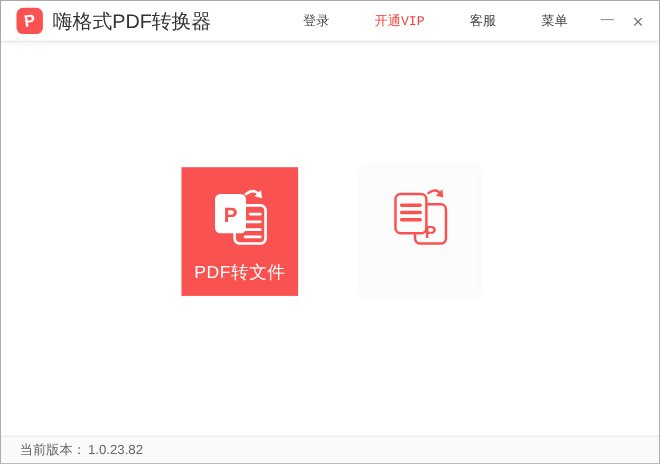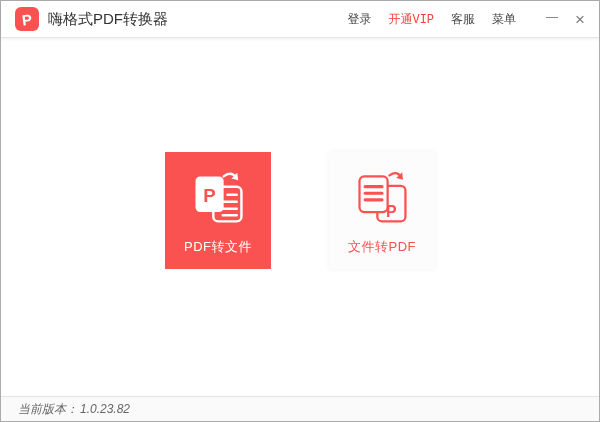--- a/index.html
+++ b/index.html
@@ -14,58 +14,58 @@
     display:flex;flex-direction:column;position:relative;}
 
   
   .titlebar{height:37px;flex:0 0 37px;display:flex;align-items:center;
     padding-left:14px;background:#fff;border-bottom:1px solid #E5E5E5;
     box-shadow:0 1px 3px rgba(0,0,0,.07);position:relative;z-index:2;}
   .logo{width:24px;height:24px;border-radius:6px;background:var(--accent);
     display:flex;align-items:center;justify-content:center;flex:0 0 24px;}
   .logo span{color:#fff;font-weight:700;font-size:15px;transform:rotate(-8deg);
     line-height:1;}
-  .app-title{margin-left:9px;font-size:15px;color:var(--title-text);}
+  .app-title{margin-left:9px;font-size:18px;color:var(--title-text);}
   .tb-menu{margin-left:auto;display:flex;align-items:center;gap:17px;
     font-size:12px;color:var(--menu-text);}
-  .tb-menu a{cursor:pointer;text-decoration:none;color:inherit;}
+  .tb-menu a{cursor:pointer;text-decoration:none;color:inherit;margin-left:24px;}
   .tb-menu a.vip{color:var(--vip);font-family:Liberation Mono, monospace;}
   .win-controls{display:flex;align-items:center;gap:17px;margin-left:30px;
     margin-right:14px;color:var(--control);}
   .ctrl{cursor:pointer;line-height:1;display:inline-block;}
   .ctrl.min{font-size:12px;transform:translateY(-2px);}
   .ctrl.close{font-size:17px;}
 
   
   .content{flex:1 1 auto;background:#fff;padding-top:114px;}
   .cards{display:flex;justify-content:center;gap:58px;}
   .card{width:106px;height:117px;display:flex;flex-direction:column;
     align-items:center;padding-top:15px;cursor:pointer;}
   .card.primary{background:var(--accent);}
   .card.light{background:var(--card-bg);box-shadow:0 0 6px rgba(0,0,0,.05);}
   .card svg{width:60px;height:60px;display:block;}
-  .card-label{margin-top:11px;font-size:13px;letter-spacing:.5px;}
+  .card-label{margin-top:11px;font-size:16px;letter-spacing:.5px;}
   .card.primary .card-label{color:#fff;}
   .card.light .card-label{color:var(--accent-text);}
 
   
   .st-w{fill:none;stroke:#fff;stroke-width:2.6;stroke-linecap:round;stroke-linejoin:round;}
   .st-a{fill:none;stroke:var(--accent);stroke-width:2.4;stroke-linecap:round;stroke-linejoin:round;}
   .ln-w{fill:none;stroke:#fff;stroke-width:2.6;stroke-linecap:round;}
   .ln-a{fill:none;stroke:var(--accent);stroke-width:3.4;stroke-linecap:round;}
   .fil-a{fill:var(--accent);}
   .fil-w{fill:#fff;}
   .fil-bg{fill:var(--card-bg);}
   .p-red{font:700 20px "Liberation Sans","DejaVu Sans",sans-serif;fill:var(--accent);}
   .p-red-sm{font:700 17px "Liberation Sans","DejaVu Sans",sans-serif;fill:var(--accent);}
 
   
   .statusbar{flex:0 0 25px;height:25px;background:#FAFAFA;
     border-top:1px solid #E4E4E4;display:flex;align-items:center;
-    padding-left:17px;font-size:12px;color:var(--muted);font-style:italic;}
+    padding-left:17px;font-size:12px;color:var(--muted);}
   .statusbar .ver{margin-left:2px;}
 </style>
 </head>
 <body>
 
 <div class="window">
 
   <div class="titlebar">
     <div class="logo">
       <span>P</span>
@@ -102,21 +102,20 @@
 
       <div class="card light">
         <svg viewBox="0 0 64 64" aria-hidden="true">
           <rect x="27" y="20" width="30" height="38" rx="5" class="st-a fil-bg"></rect>
           <rect x="8" y="10" width="30" height="38" rx="5" class="st-a fil-bg"></rect>
           <path class="ln-a" d="M14 21 H32 M14 28 H32 M14 35 H32"></path>
           <text x="42" y="53" text-anchor="middle" class="p-red-sm">P</text>
           <path class="st-a" d="M40 9 Q48 3.5 52 10.5"></path>
           <path class="fil-a" d="M53.5 5.5 L54.4 13.5 L47.2 11.7 Z"></path>
         </svg>
-        <div class="card-label">文件转PDF</div>
       </div>
 
 
     </div>
   </div>
 
   <div class="statusbar">
     <span>当前版本：</span>
     <span class="ver">1.0.23.82</span>
   </div>

